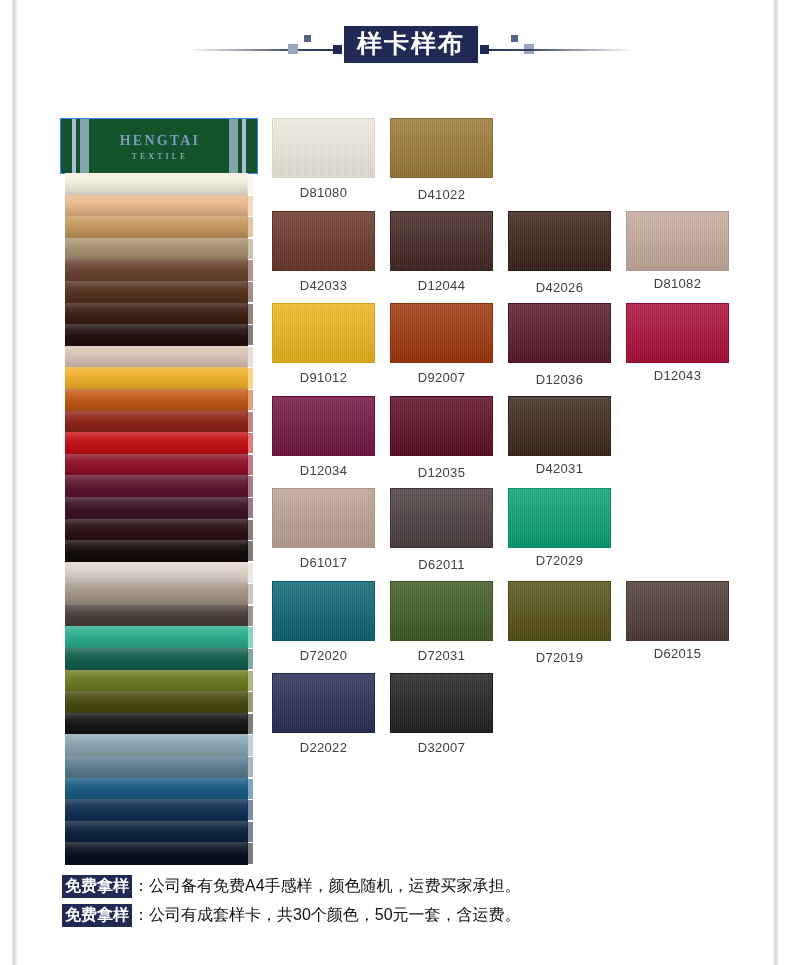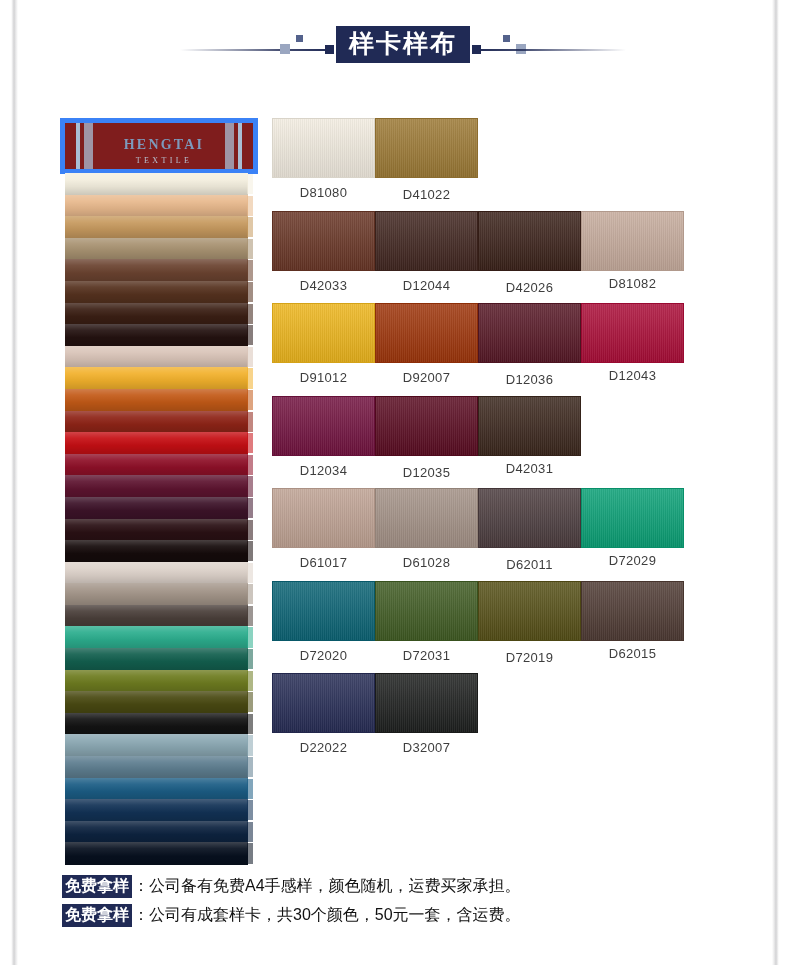--- a/index.html
+++ b/index.html
@@ -36,21 +36,21 @@
     background: linear-gradient(to right, #ffffff 0%, #ffffff 62%, #d2d2d4 78%, #e9e9ea 88%, #ffffff 100%);
   }
   .edge-shadow-right {
     right: 0;
     background: linear-gradient(to left, #ffffff 0%, #ffffff 62%, #d2d2d4 78%, #e9e9ea 88%, #ffffff 100%);
   }
 
   
   #header {
     position: absolute;
-    left: 8px;
+    left: 16px;
     top: 22px;
     width: 772px;
     height: 90px;
   }
   .title-row {
     position: relative;
     width: 790px;
     height: 52px;
   }
   .title-box {
@@ -132,23 +132,23 @@
     position: absolute;
     left: 60px;
     top: 0px;
     width: 198px;
     height: 722px;
   }
   .card-head {
     position: relative;
     width: 198px;
     height: 56px;
-    background: #7f1d1d;
+    background: #14532d;
     box-sizing: border-box;
-    border: 5px solid #3b82f6;
+    border: 1px solid #3b82f6;
     overflow: hidden;
   }
   .card-head .stripe {
     position: absolute;
     top: 0;
     height: 56px;
     background: #a9bed4;
   }
   .card-head .stripe.a { left: 11px;  width: 4px; }
   .card-head .stripe.b { left: 19px;  width: 9px; opacity: .75;}
@@ -220,20 +220,21 @@
     left: 272px;
     top: 0px;
     width: 462px;
   }
   .swatch-row {
     display: flex;
     height: 92.5px;
   }
   .swatch-cell {
     width: 103px;
+    margin-right: 15px;
   }
   .swatch-cell.empty { visibility: hidden; }
   .swatch-chip {
     width: 103px;
     height: 60px;
     box-sizing: border-box;
     border: 1px solid rgba(0,0,0,0.10);
     position: relative;
     overflow: hidden;
   }
@@ -571,26 +572,20 @@
             <div class="swatch-label">D42031</div>
           </div>
         </div>
         <div class="swatch-row">
           <div class="swatch-cell">
             <div class="swatch-chip" style="background:#bfa293">
               <div class="tex"></div>
             </div>
             <div class="swatch-label">D61017</div>
           </div>
-          <div class="swatch-cell">
-            <div class="swatch-chip" style="background:#a39186">
-              <div class="tex"></div>
-            </div>
-            <div class="swatch-label">D61028</div>
-          </div>
           <div class="swatch-cell off1">
             <div class="swatch-chip" style="background:#4b3c3e">
               <div class="tex"></div>
             </div>
             <div class="swatch-label">D62011</div>
           </div>
           <div class="swatch-cell off2">
             <div class="swatch-chip" style="background:#09a075">
               <div class="tex"></div>
             </div>

